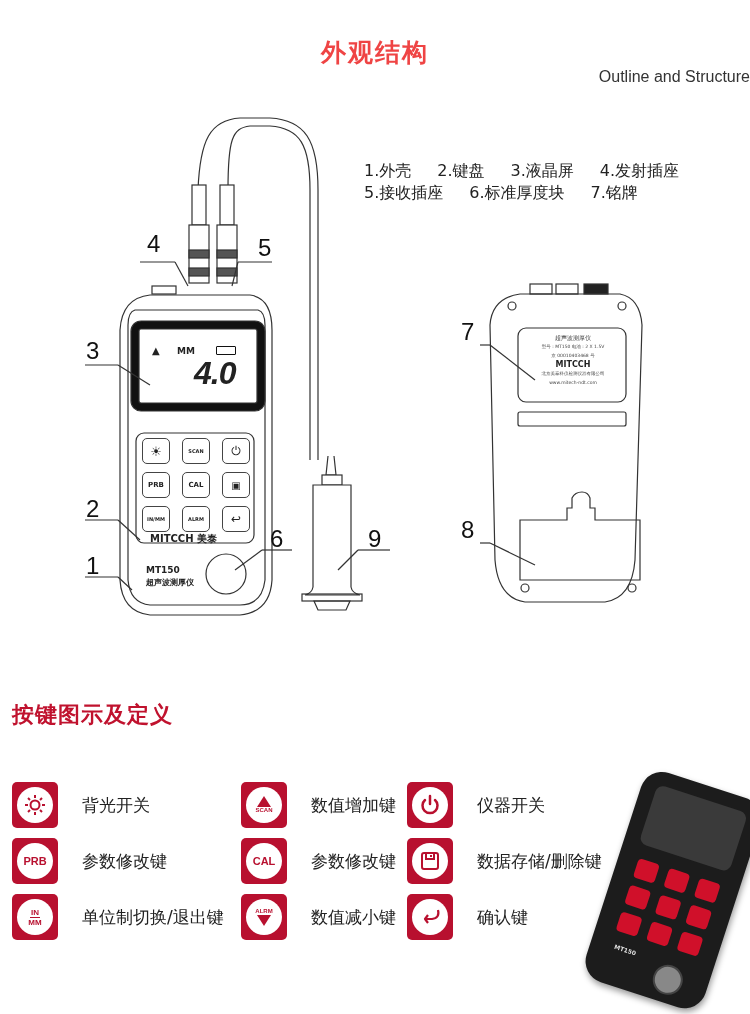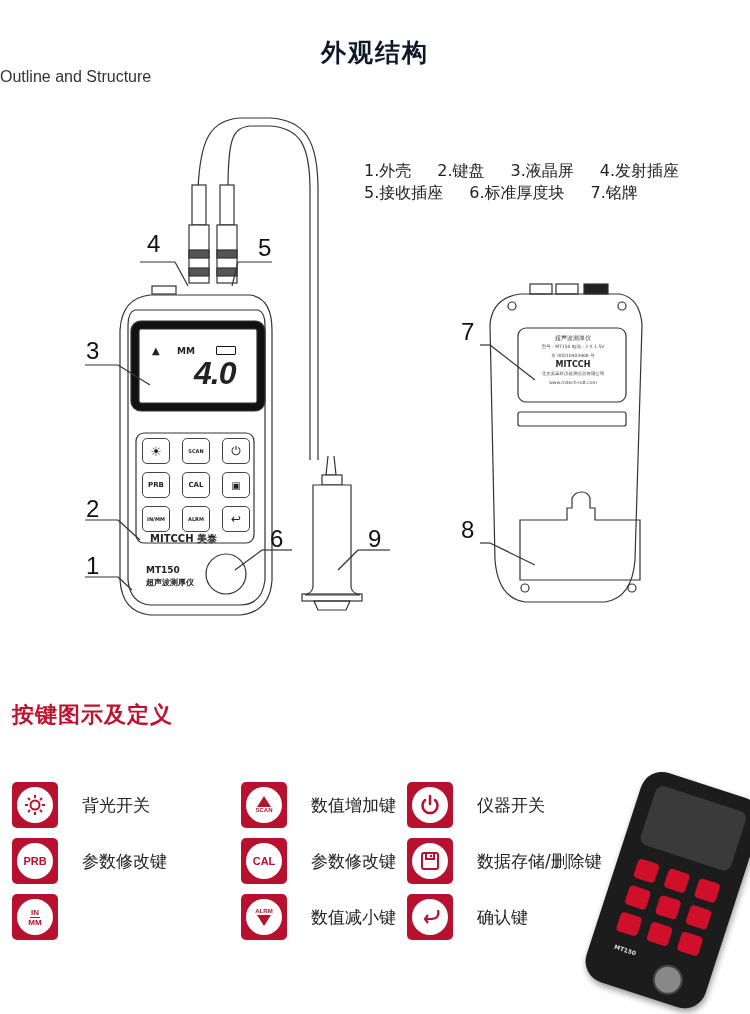--- a/index.html
+++ b/index.html
@@ -1,19 +1,19 @@
 <!DOCTYPE html>
 <html><head>
 <meta charset="utf-8">
 <style>
   * { box-sizing: border-box; margin: 0; padding: 0; }
   body { width: 750px; height: 1014px; background: #ffffff; position: relative; overflow: hidden; font-family: "DejaVu Sans", sans-serif; color: #222; }
   .abs { position: absolute; }
-  .title-cn { left: 0; width: 750px; top: 36px; text-align: center; font-size: 25px; font-weight: bold; color: #0f172a; letter-spacing: 2px; }
-  .title-en { left: 0; width: 750px; top: 68px; text-align: left; font-size: 16px; color: #333; font-family: "Liberation Sans", sans-serif; }
+  .title-cn { left: 0; width: 750px; top: 36px; text-align: center; font-size: 25px; font-weight: bold; color: #ef4444; letter-spacing: 2px; }
+  .title-en { left: 0; width: 750px; top: 68px; text-align: right; font-size: 16px; color: #333; font-family: "Liberation Sans", sans-serif; }
   .legend { left: 364px; top: 160px; font-size: 16px; line-height: 22px; color: #222; }
   .legend-row { white-space: nowrap; }
   .legend-row span { display: inline-block; margin-right: 26px; }
   .callout { font-size: 24px; color: #111; font-family: "Liberation Sans", sans-serif; }
   .section2 { left: 12px; top: 700px; font-size: 22px; font-weight: bold; color: #c0122e; letter-spacing: 1px; }
   .key { display: flex; align-items: center; }
   .key-icon { width: 46px; height: 46px; background: #b8102f; border-radius: 5px; display: flex; align-items: center; justify-content: center; }
   .key-circle { width: 36px; height: 36px; background: #fff; border-radius: 50%; display: flex; align-items: center; justify-content: center; color: #b8102f; font-weight: bold; font-family: "Liberation Sans", sans-serif; }
   .key-label { margin-left: 24px; font-size: 17px; color: #222; white-space: nowrap; }
   svg { display: block; }
@@ -163,20 +163,21 @@
     </div>
   <span class="key-label">参数修改键</span>
 </div>
 <div class="abs key" style="left:12px;top:894px">
   <div class="key-icon">
       <div class="key-circle" style="flex-direction:column;font-size:8px;line-height:9px">
     <span style="border-bottom:1.5px solid #b8102f;padding:0 1px">IN</span>
     <span>MM</span>
   </div>
     </div>
+  <span class="key-label">单位制切换/退出键</span>
 </div>
 
 <div class="abs key" style="left:241px;top:782px">
   <div class="key-icon">
       <div class="key-circle" style="flex-direction:column;font-size:6px;line-height:7px">
     <svg width="14" height="11" viewBox="0 0 14 11">
           <path d="M7 0 L14 11 L0 11 Z" fill="#b8102f"></path>
         </svg>
     <span>SCAN</span>
   </div>

